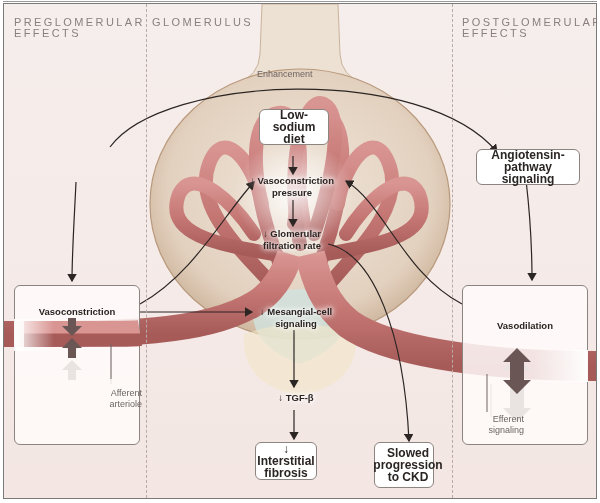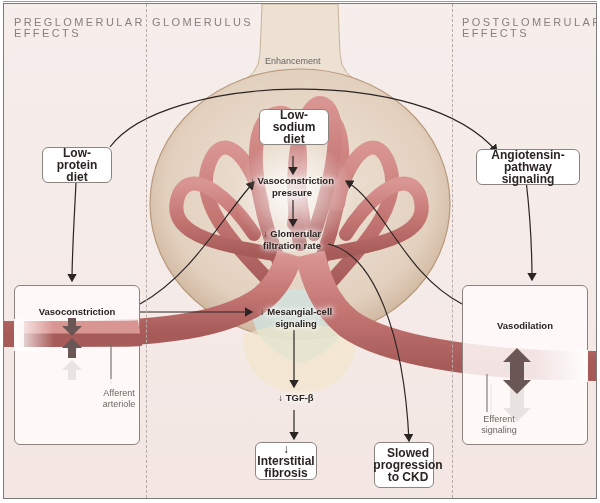--- a/index.html
+++ b/index.html
@@ -37,21 +37,21 @@
     box-sizing: border-box;
   }
   .big-box-title {
     position: absolute; left: 0; right: 0; text-align: center; font-weight: bold; font-size: 9.5px; color: #2a2422;
   }
   .plain-label {
     position: absolute; font-size: 9.5px; font-weight: bold; color: #2a2422; text-align: center; line-height: 12px;
     text-shadow: 0 0 4px #fff, 0 0 6px #fff, 0 0 8px #fff;
   }
   .thin-label {
-    position: absolute; font-size: 9px; color: #6e6562; text-align: center; line-height: 11px;
+    position: absolute; font-size: 9px; color: #6e6562; text-align: right; line-height: 11px;
   }
   .enh-label {
     position: absolute; font-size: 9px; color: #6e6562;
   }
   svg.overlay { position: absolute; left: 0; top: 0; }
 </style>
 </head>
 <body>
 
 <div class="topline"></div>
@@ -149,21 +149,21 @@
     </g>
   </svg>
 
   <div class="col-divider" style="left:142px;"></div>
   <div class="col-divider" style="left:448px;"></div>
 
   <div class="section-label" style="left:10px; top:13px; width:110px;">Preglomerular Effects</div>
   <div class="section-label" style="left:148px; top:13px;">Glomerulus</div>
   <div class="section-label" style="left:458px; top:13px; width:110px;">Postglomerular Effects</div>
 
-  <div class="enh-label" style="left:253px; top:52px;margin-left:8px;">Enhancement</div>
+  <div class="enh-label" style="left:253px; top:65px;">Enhancement</div>
 
   <div class="big-box" style="left:10px; top:281px; width:126px; height:160px;">
     <div class="big-box-title" style="top:20px;">Vasoconstriction</div>
   </div>
   <div class="big-box" style="left:458px; top:281px; width:126px; height:160px;">
     <div class="big-box-title" style="top:34px;">Vasodilation</div>
   </div>
 
   <svg class="overlay" width="592" height="494" viewBox="0 0 592 494" style="pointer-events:none;">
     <defs>
@@ -192,21 +192,20 @@
       <rect x="64" y="344" width="8" height="10"></rect>
     </g>
     <path d="M513,344 L527,358 L520,358 L520,376 L527,376 L513,390 L499,376 L506,376 L506,358 L499,358 Z" fill="#6b5656"></path>
     <line x1="107" y1="340" x2="107" y2="375" stroke="#6e6562" stroke-width="1"></line>
     <line x1="483" y1="370" x2="483" y2="408" stroke="#6e6562" stroke-width="1"></line>
   </svg>
 
   <div class="thin-label" style="left:92px; top:384px; width:46px;">Afferent arteriole</div>
   <div class="thin-label" style="left:470px; top:410px; width:50px;">Efferent signaling</div>
 
-  <div class="box" style="left:38px; top:143px; width:70px; height:36px;">Low-protein diet</div>
   <div class="box" style="left:255px; top:105px; width:70px; height:36px;">Low-sodium diet</div>
   <div class="box" style="left:472px; top:145px; width:104px; height:36px;">Angiotensin-pathway signaling</div>
   <div class="box" style="left:251px; top:438px; width:62px; height:38px;">↓ Interstitial fibrosis</div>
   <div class="box" style="left:370px; top:438px; width:60px; height:46px;padding-left:12px;">Slowed progression to CKD</div>
 
   <div class="plain-label" style="left:228px; top:171px; width:120px;">↓ Vasoconstriction pressure</div>
   <div class="plain-label" style="left:240px; top:224px; width:96px;">↓ Glomerular filtration rate</div>
   <div class="plain-label" style="left:250px; top:302px; width:84px;">↓ Mesangial-cell signaling</div>
   <div class="plain-label" style="left:262px; top:388px; width:60px;">↓ TGF-β</div>
 

